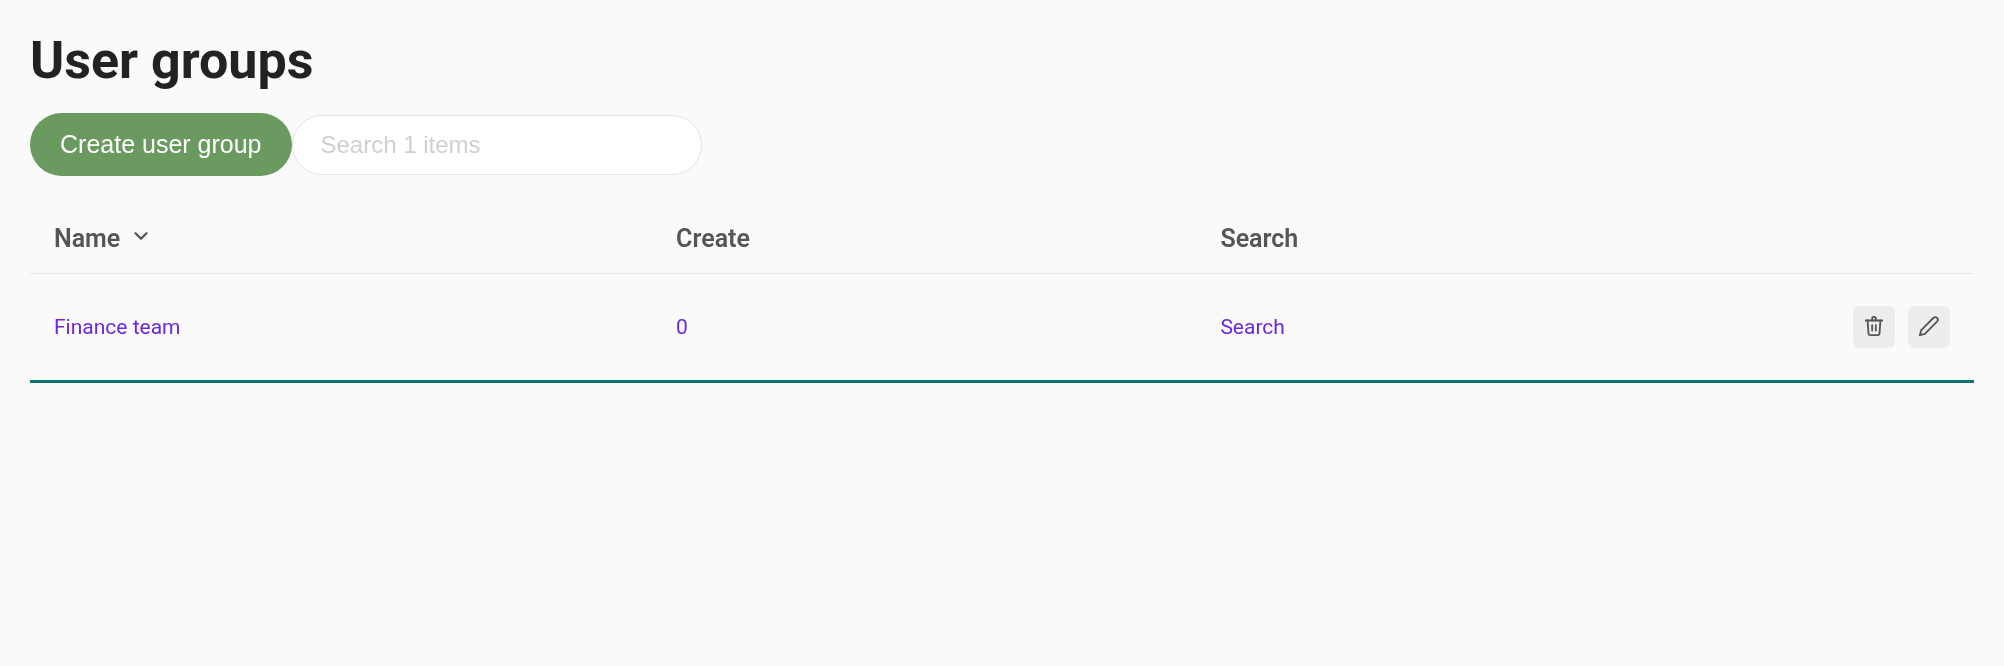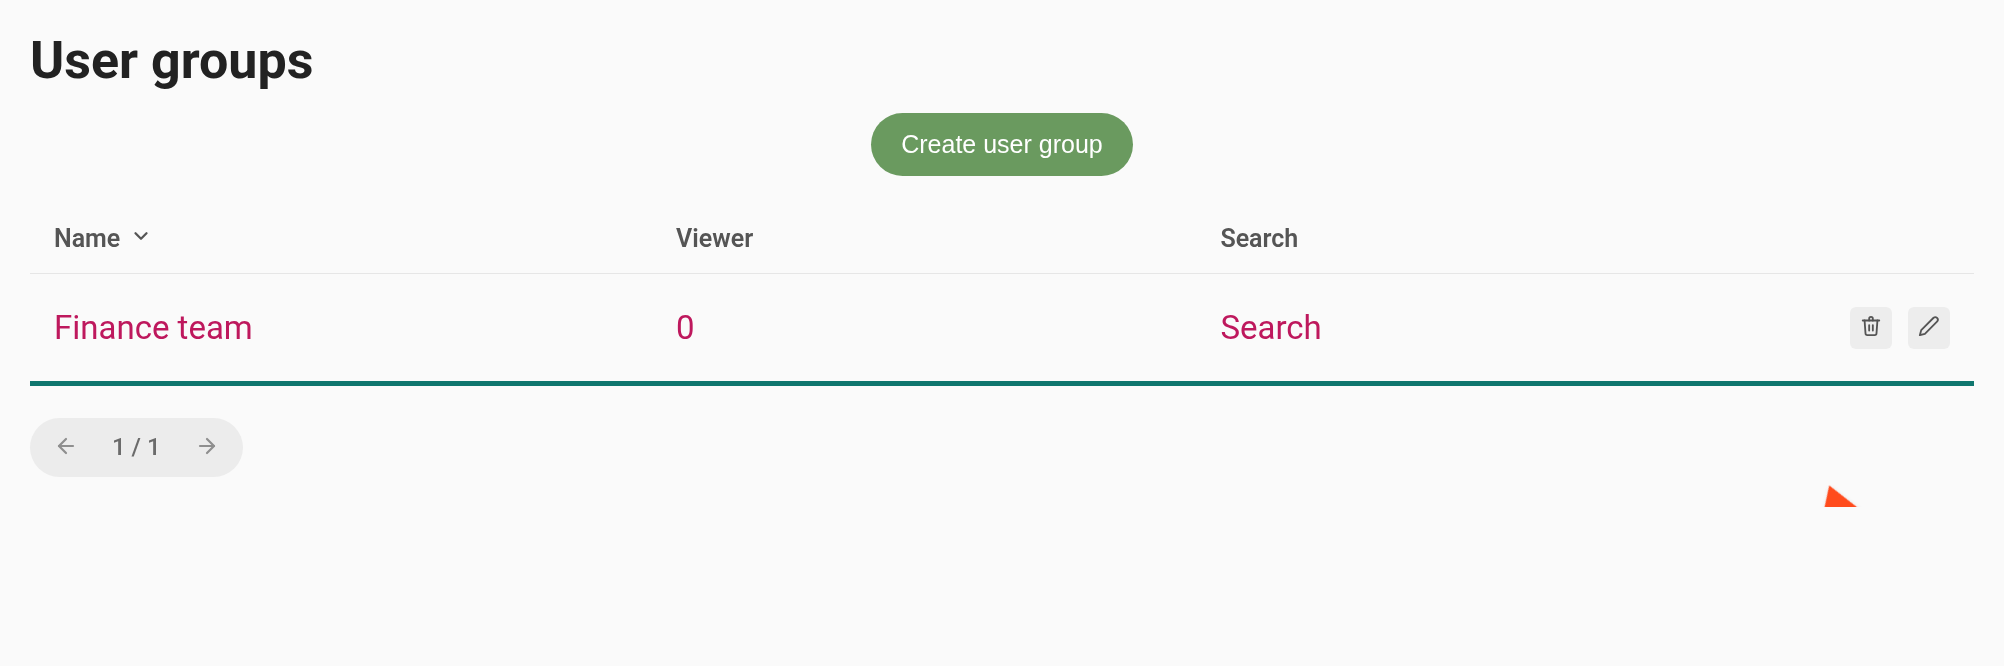--- a/index.html
+++ b/index.html
@@ -21,21 +21,21 @@
       margin-bottom: 22px;
     }
     .page-subtitle {
       font-size: 26px;
       color: #8f8f8f;
       margin-bottom: 48px;
     }
     .toolbar {
       display: flex;
       align-items: center;
-      justify-content: center;
+      justify-content: flex-start;
       margin-bottom: 28px;
     }
     .btn-primary {
       background: #6a9a5f;
       color: #fff;
       font-size: 25px;
       font-weight: 400;
       border: none;
       padding: 17px 30px;
       border-radius: 32px;
@@ -65,24 +65,24 @@
       padding: 20px 24px;
       border-bottom: 1px solid #e6e6e6;
     }
     .th-inner {
       display: inline-flex;
       align-items: flex-start;
       gap: 10px;
       cursor: pointer;
     }
     .table tbody td {
-      font-size: 33px;
-      color: #be185d;
+      font-size: 21px;
+      color: #6d28d9;
       padding: 32px 24px;
-      border-bottom: 5px solid #0f766e;
+      border-bottom: 3px solid #0f766e;
       vertical-align: middle;
     }
     .col-name { width: 32%; }
     .col-members { width: 28%; }
     .col-rights { width: 28%; }
     .col-actions { width: 12%; text-align: right; }
     .action-cell {
       text-align: right;
     }
     .icon-btn {
@@ -143,37 +143,38 @@
   </style>
 </head>
 <body>
 
 <div class="content-wrap">
 
   <h1 class="page-title">User groups</h1>
 
   <div class="toolbar">
     <button class="btn-primary">Create user group</button>
+    <input class="search-input" type="text" placeholder="Search 1 items" style="">
   </div>
 
   <table class="table">
     <thead>
       <tr>
         <th class="col-name">
           <span class="th-inner">
             <span>Name</span>
             <span class="chevron-icon">
               <svg viewBox="0 0 24 24" fill="none" stroke="currentColor" stroke-width="2.5" stroke-linecap="round" stroke-linejoin="round">
                   <polyline points="6 9 12 15 18 9"></polyline>
                 </svg>
             </span>
           </span>
         </th>
         <th class="col-members">
-          <span>Viewer</span>
+          <span>Create</span>
         </th>
         <th class="col-rights">
           <span>Search</span>
         </th>
         <th class="col-actions"></th>
       </tr>
     </thead>
     <tbody>
       <tr>
         <td>Finance team</td>
@@ -196,39 +197,20 @@
               <svg viewBox="0 0 24 24" fill="none" stroke="currentColor" stroke-width="2" stroke-linecap="round" stroke-linejoin="round">
                 <path d="M17 3a2.85 2.85 0 0 1 4 4L7.5 20.5 2 22l1.5-5.5L17 3z"></path>
               </svg>
             </span>
           </button>
         </td>
       </tr>
     </tbody>
   </table>
 
-  <div class="pagination">
-    <button class="pag-btn">
-      <span>
-        <svg viewBox="0 0 24 24" fill="none" stroke="currentColor" stroke-width="2.2" stroke-linecap="round" stroke-linejoin="round">
-            <line x1="19" y1="12" x2="5" y2="12"></line>
-            <polyline points="12 19 5 12 12 5"></polyline>
-          </svg>
-      </span>
-    </button>
-    <span class="pag-label">1 / 1</span>
-    <button class="pag-btn">
-      <span>
-        <svg viewBox="0 0 24 24" fill="none" stroke="currentColor" stroke-width="2.2" stroke-linecap="round" stroke-linejoin="round">
-            <line x1="5" y1="12" x2="19" y2="12"></line>
-            <polyline points="12 5 19 12 12 19"></polyline>
-          </svg>
-      </span>
-    </button>
-  </div>
 
   <svg class="annotation-arrow" style="left:1750px; top:440px;" width="160" height="200" viewBox="0 0 160 200">
     <defs>
       <filter id="ds" x="-20%" y="-20%" width="140%" height="140%">
         <feDropShadow dx="0" dy="2" stdDeviation="2" flood-color="rgba(0,0,0,0.15)"></feDropShadow>
       </filter>
     </defs>
     <g transform="rotate(-20 80 100)" filter="url(#ds)">
       <polygon points="80,10 115,66 92,66 92,176 68,176 68,66 45,66" fill="#ff4b1f"></polygon>
     </g>

